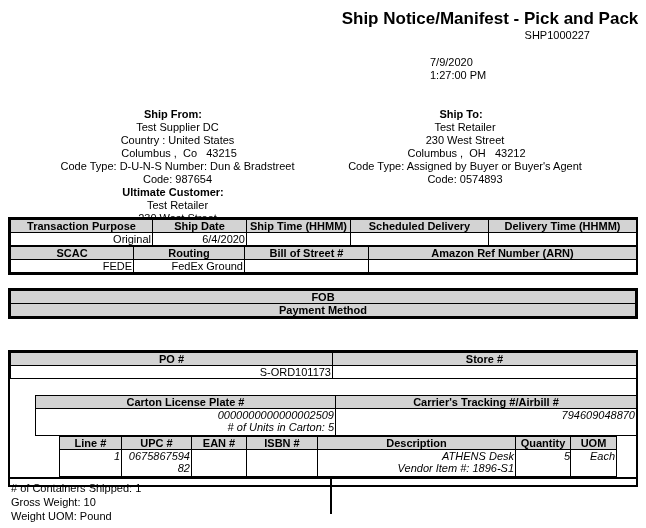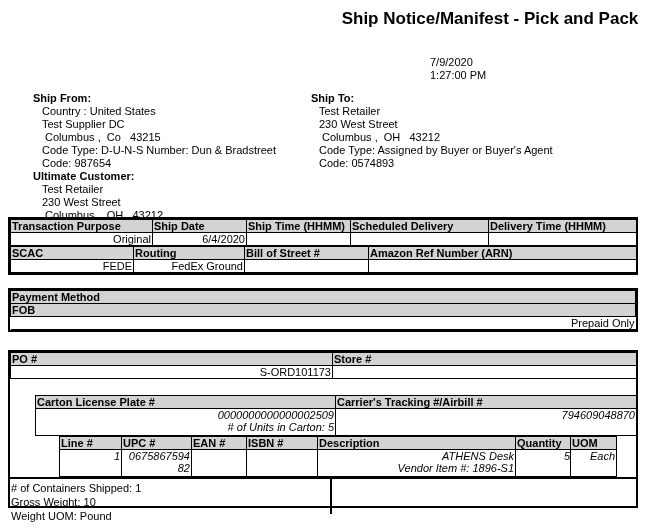--- a/index.html
+++ b/index.html
@@ -11,62 +11,63 @@
     padding-left:39px;
   }
   
   .doc-title {
     position:absolute; top:9px; left:334px; width:312px;
     text-align:center; font-size:17px; font-weight:bold; white-space:nowrap;
   }
   .shipment-id { position:absolute; top:29px; left:334px; width:256px; text-align:right; }
   .datetime { position:absolute; top:56px; left:430px; width:200px; text-align:left; line-height:13px; }
   
-  .addr { position:absolute; top:92px; line-height:13px; }
+  .addr { position:absolute; top:108px; line-height:13px;text-align:center; }
   .addr-from { left:33px; width:280px; }
   .addr-to { left:311px; width:300px; }
   .addr .lbl { font-weight:bold; }
   .addr .ln { margin-left:9px; white-space:pre; }
   .addr-to .ln { margin-left:8px; }
   
   .tbl-wrap { position:absolute; left:8px; width:630px; border:2px solid #000; background:#fff; }
   table { border-collapse:collapse; table-layout:fixed; width:100%; font-size:11px; }
   td, th { border:1px solid #000; padding:0 1px; height:13px; line-height:12px; overflow:hidden; }
-  th { background:#d3d3d3; font-weight:bold; text-align:left; }
+  th { background:#d3d3d3; font-weight:bold; text-align:center; }
   td { text-align:right; vertical-align:top; }
   .w-transport { top:217px; }
   .w-fob { top:288px; }
-  .w-order { top:350px; height:158px; }
+  .w-order { top:350px; height:137px; }
   .fob-val td { border-left:none; border-right:none; }
   
   .carton-tbl { width:601px; margin-left:25px; margin-top:16px; }
   .items-tbl { width:557px; margin-left:49px; }
   .val2 { height:27px;font-style:italic; }
   .upc-cell { word-break:break-all; }
   .qty-cell { text-align:right; padding:0; }
   .desc-line { display:block; }
   .summary { display:flex; border-top:2px solid #000; height:37px;justify-content:center; }
   .summary-left { width:322px; border-right:2px solid #000; padding:2px 0 0 1px; line-height:14px; }
   .summary-right { flex:1; }
 </style>
 </head>
 <body>
 
 <div class="page">
 
   <div class="doc-title">Ship Notice/Manifest - Pick and Pack</div>
+  <div class="shipment-id">SHP1000227</div>
   <div class="datetime">
     <div>7/9/2020</div>
     <div>1:27:00 PM</div>
   </div>
 
   <div class="addr addr-from">
     <div class="lbl">Ship From:</div>
+    <div class="ln">Test Supplier DC</div>
     <div class="ln">Country : United States</div>
-    <div class="ln">Test Supplier DC</div>
     <div class="ln"> Columbus ,  Co   43215</div>
     <div class="ln">Code Type: D-U-N-S Number: Dun &amp; Bradstreet</div>
     <div class="ln">Code: 987654</div>
     <div class="lbl">Ultimate Customer:</div>
     <div class="ln">Test Retailer</div>
     <div class="ln">230 West Street</div>
     <div class="ln"> Columbus ,  OH   43212</div>
   </div>
 
   <div class="addr addr-to">
@@ -125,27 +126,24 @@
         <td></td>
       </tr>
     </tbody>
       </table>
   </div>
 
   <div class="tbl-wrap w-fob">
     <table>
       <tbody>
           <tr>
+        <th>FOB</th>
+      </tr>
+      <tr>
         <th>Payment Method</th>
-      </tr>
-      <tr>
-        <th>FOB</th>
-      </tr>
-      <tr class="fob-val">
-        <td>Prepaid Only</td>
       </tr>
     </tbody>
       </table>
   </div>
 
   <div class="tbl-wrap w-order">
     <table>
       <colgroup>
           <col style="width:322px">
           <col style="width:304px">

